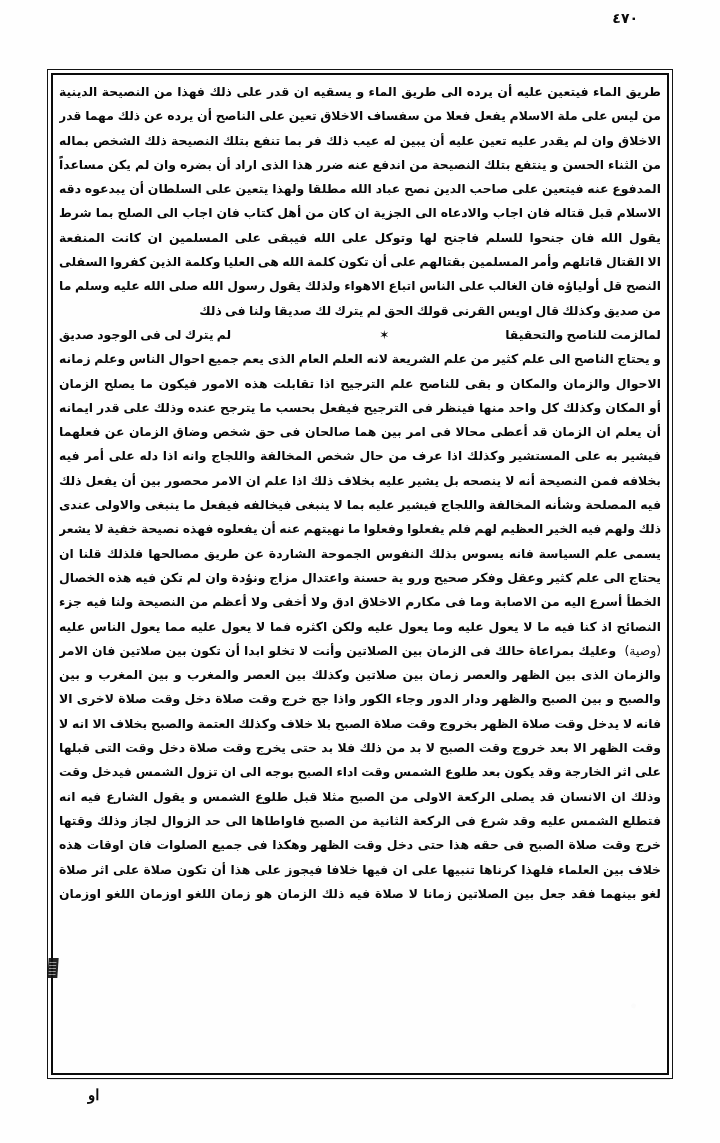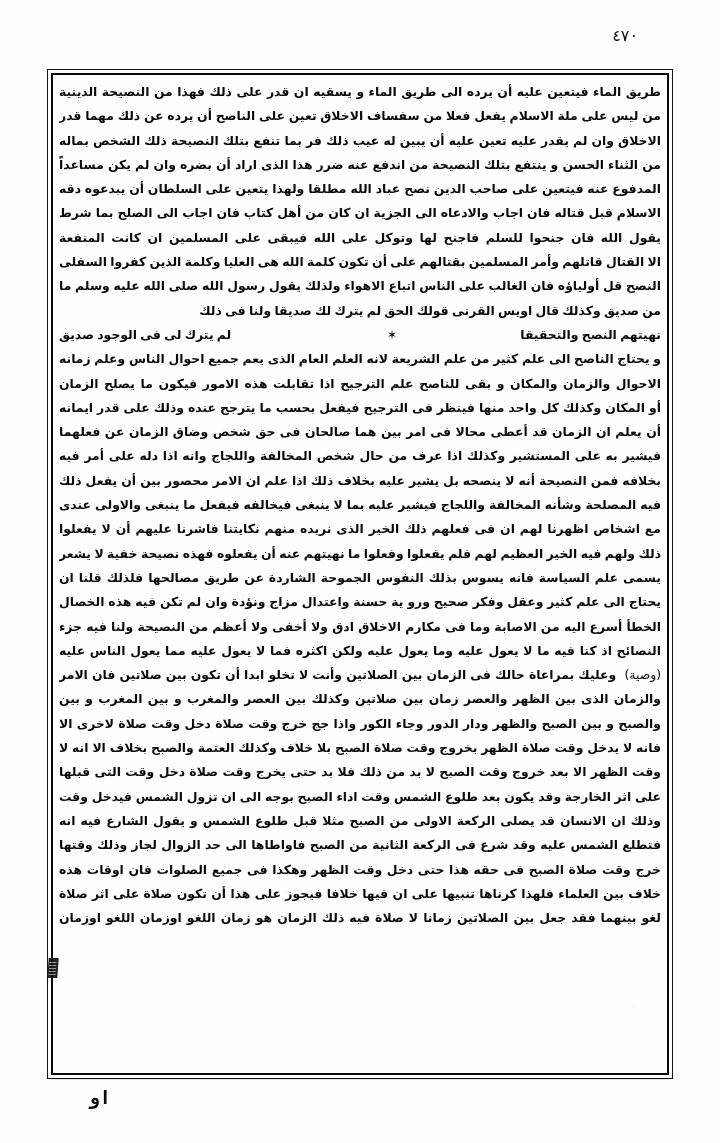--- a/index.html
+++ b/index.html
@@ -24,25 +24,25 @@
     background-image:
       radial-gradient(circle at 18% 12%, rgba(0,0,0,0.018) 0 2px, transparent 3px),
       radial-gradient(circle at 72% 40%, rgba(0,0,0,0.015) 0 2px, transparent 3px),
       radial-gradient(circle at 40% 78%, rgba(0,0,0,0.015) 0 2px, transparent 3px),
       radial-gradient(circle at 88% 88%, rgba(0,0,0,0.012) 0 2px, transparent 3px);
   }
 
   
   #folio {
     position: absolute;
-    top: 26px;
+    top: 10px;
     right: 82px;
     font-family: "DejaVu Sans", sans-serif;
-    font-size: 16px;
-    font-weight: 400;
+    font-size: 14px;
+    font-weight: 700;
     letter-spacing: 1px;
     color: #0b0b0b;
     direction: rtl;
   }
 
   
   #frame {
     position: absolute;
     left: 47px;
     top: 69px;
@@ -153,22 +153,22 @@
       0deg, #fff 0 1px, transparent 1px 3px);
     opacity: 0.55;
   }
 
   
   #catchword {
     position: absolute;
     left: 88px;
     top: 1086px;
     direction: rtl;
-    font-family: Liberation Mono, monospace;
-    font-size: 19px;
+    font-family: Liberation Serif, serif;
+    font-size: 15px;
     font-weight: 700;
     color: #0b0b0b;
   }
 
   
   .grit {
     position: absolute;
     background: rgba(0,0,0,0.10);
     height: 1px;
   }
@@ -189,33 +189,32 @@
     <div class="line prose"><span>الاخلاق وان لم يقدر عليه تعين عليه أن يبين له عيب ذلك فر بما تنفع بتلك النصيحة ذلك الشخص بماله فى ذلك</span></div>
     <div class="line prose"><span>من الثناء الحسن و ينتفع بتلك النصيحة من اندفع عنه ضرر هذا الذى اراد أن بضره وان لم يكن مساعداً ذلك</span></div>
     <div class="line prose"><span>المدفوع عنه فيتعين على صاحب الدين نصح عباد الله مطلقا ولهذا يتعين على السلطان أن يبدعوه دقه الكافر الى</span></div>
     <div class="line prose"><span>الاسلام قبل قتاله فان اجاب والادعاه الى الجزية ان كان من أهل كتاب فان اجاب الى الصلح بما شرط عليه قبل منه</span></div>
     <div class="line prose"><span>يقول الله فان جنحوا للسلم فاجنح لها وتوكل على الله فيبقى على المسلمين ان كانت المنفعة للمسلمين فى ذلك فان ابوا</span></div>
     <div class="line prose"><span>الا القتال قاتلهم وأمر المسلمين بقتالهم على أن تكون كلمة الله هى العليا وكلمة الذين كفروا السفلى الا انه من التزم</span></div>
     <div class="line prose"><span>النصح قل أولياؤه فان الغالب على الناس اتباع الاهواء ولذلك يقول رسول الله صلى الله عليه وسلم ما ترك الحق لعمر</span></div>
     <div class="line ragged"><span>من صديق وكذلك قال اويس القرنى قولك الحق لم يترك لك صديقا ولنا فى ذلك</span></div>
 
     <div class="verse">
-      <span class="hemi">نهيتهم النصح والتحقيقا</span>
+      <span class="hemi">لمالزمت للناصح والتحقيقا</span>
       <span class="star">✶</span>
       <span class="hemi">لم يترك لى فى الوجود صديق</span>
     </div>
 
     <div class="line prose"><span>و يحتاج الناصح الى علم كثير من علم الشريعة لانه العلم العام الذى يعم جميع احوال الناس وعلم زمانه ومكانه ومآثم</span></div>
     <div class="line prose"><span>الاحوال والزمان والمكان و بقى للناصح علم الترجيح اذا تقابلت هذه الامور فيكون ما يصلح الزمان يفسد الحال</span></div>
     <div class="line prose"><span>أو المكان وكذلك كل واحد منها فينظر فى الترجيح فيفعل بحسب ما يترجح عنده وذلك على قدر ايمانه مثال ذلك</span></div>
     <div class="line prose"><span>أن يعلم ان الزمان قد أعطى محالا فى امر بين هما صالحان فى حق شخص وضاق الزمان عن فعلهما معا فيعدل الى اولاهما</span></div>
     <div class="line prose"><span>فيشير به على المستشير وكذلك اذا عرف من حال شخص المخالفة واللجاج وانه اذا دله على أمر فيه مصلحته يفعل</span></div>
     <div class="line prose"><span>بخلافه فمن النصيحة أنه لا ينصحه بل يشير عليه بخلاف ذلك اذا علم ان الامر محصور بين أن يفعل ذلك أو هذا الذى</span></div>
     <div class="line prose"><span>فيه المصلحة وشأنه المخالفة واللجاج فيشير عليه بما لا ينبغى فيخالفه فيفعل ما ينبغى والاولى عندى تركه وقد جرى لى</span></div>
-    <div class="line prose"><span>مع اشخاص اظهرنا لهم ان فى فعلهم ذلك الخير الذى نريده منهم نكايتنا فاشرنا عليهم أن لا يفعلوا</span></div>
     <div class="line prose"><span>ذلك ولهم فيه الخير العظيم لهم فلم يفعلوا وفعلوا ما نهيتهم عنه أن يفعلوه فهذه نصيحة خفية لا يشعر بها كل أحد وهذا</span></div>
     <div class="line prose"><span>يسمى علم السياسة فانه يسوس بذلك النفوس الجموحة الشاردة عن طريق مصالحها فلذلك قلنا ان الناصح فى دين الله</span></div>
     <div class="line prose"><span>يحتاج الى علم كثير وعقل وفكر صحيح ورو ية حسنة واعتدال مزاج ونؤدة وان لم تكن فيه هذه الخصال كان</span></div>
     <div class="line prose"><span>الخطأ أسرع اليه من الاصابة وما فى مكارم الاخلاق ادق ولا أخفى ولا أعظم من النصيحة ولنا فيه جزء سميناه كتاب</span></div>
     <div class="line prose"><span>النصائح اذ كنا فيه ما لا يعول عليه وما يعول عليه ولكن اكثره فما لا يعول عليه مما يعول الناس عليه ولكن لا يعلمون</span></div>
 
     <div class="line prose">
       <span><span class="marker">(وصية)</span>&nbsp;&nbsp;<span>وعليك بمراعاة حالك فى الزمان بين الصلاتين وأنت لا تخلو ابدا أن تكون بين صلاتين فان الامر دور</span></span>
     </div>
 

